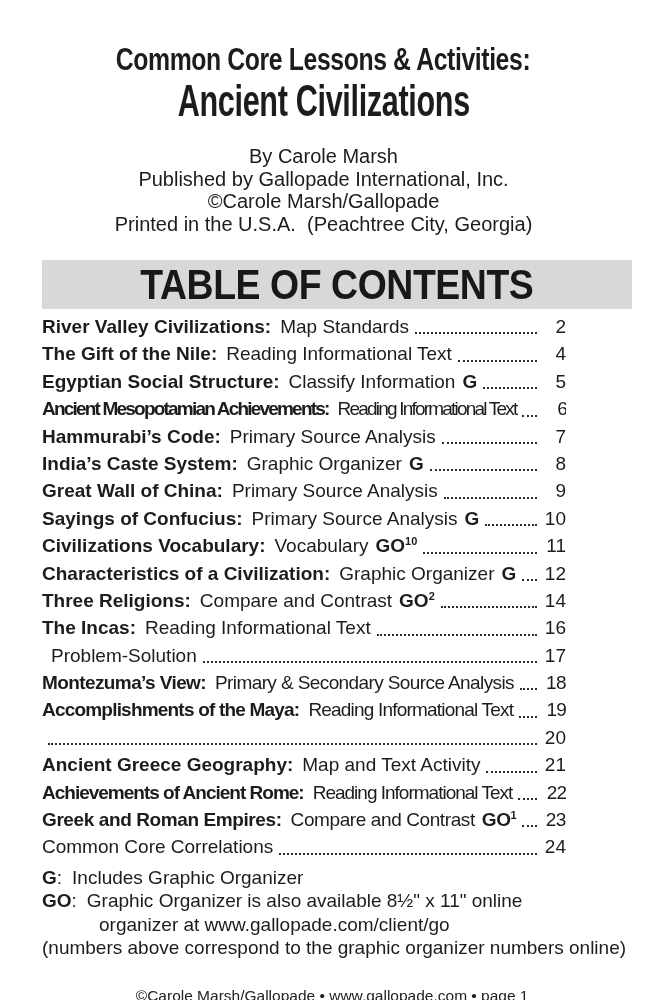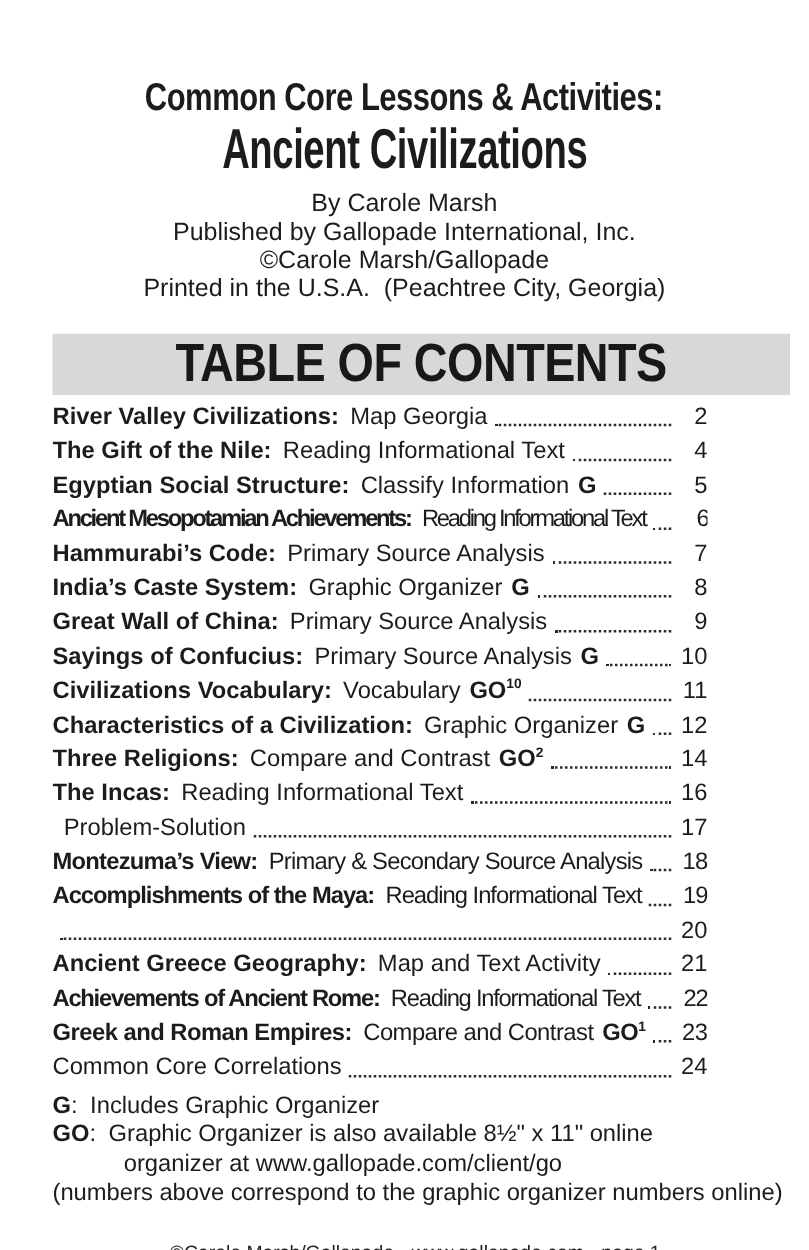--- a/index.html
+++ b/index.html
@@ -6,28 +6,28 @@
   html, body { margin: 0; padding: 0; }
   body {
     width: 647px; height: 1000px;
     background: #ffffff;
     font-family: "Liberation Sans", sans-serif;
     color: #1c1c1c;
   }
   .page { position: relative; width: 647px; height: 1000px; overflow: hidden; background: #fff; }
 
   
-  .book-header { padding-top: 60px; text-align: center; }
+  .book-header { padding-top: 42px; text-align: center; }
   .condense { display: inline-block; white-space: nowrap; }
   .series-title { font-size: 31px; font-weight: bold; line-height: 36px; }
   .c-series { transform: scaleX(0.80); letter-spacing: -0.5px; }
   .book-title { margin: 0; font-size: 45px; font-weight: bold; line-height: 46px; }
   .c-book { transform: scaleX(0.68); letter-spacing: -0.5px; }
   .book-header p { margin: 0; font-size: 20px; line-height: 22.5px; white-space: pre; }
-  .book-header .pubblock { margin-top: 10px; }
+  .book-header .pubblock { margin-top: 21px; }
 
   
   .toc-banner {
     margin: 25px 0 0 42px; width: 590px; height: 49px;
     background: #d8d8d8; text-align: center; line-height: 49px;
     overflow: visible;
   }
   .c-banner { font-size: 43px; font-weight: bold; transform: scaleX(0.87); letter-spacing: -0.5px; color: #181818; }
 
   
@@ -80,21 +80,21 @@
     </div>
   </header>
 
   <div class="toc-banner">
     <span class="condense c-banner">TABLE OF CONTENTS</span>
   </div>
 
   <nav class="toc-list">
       <div class="toc-row">
         <span class="toc-title">River Valley Civilizations:</span>
-        <span class="toc-desc">Map Georgia</span>
+        <span class="toc-desc">Map Standards</span>
         <span class="toc-leader"></span>
         <span class="toc-page">2</span>
       </div>
       <div class="toc-row">
         <span class="toc-title">The Gift of the Nile:</span>
         <span class="toc-desc">Reading Informational Text</span>
         <span class="toc-leader"></span>
         <span class="toc-page">4</span>
       </div>
       <div class="toc-row">

